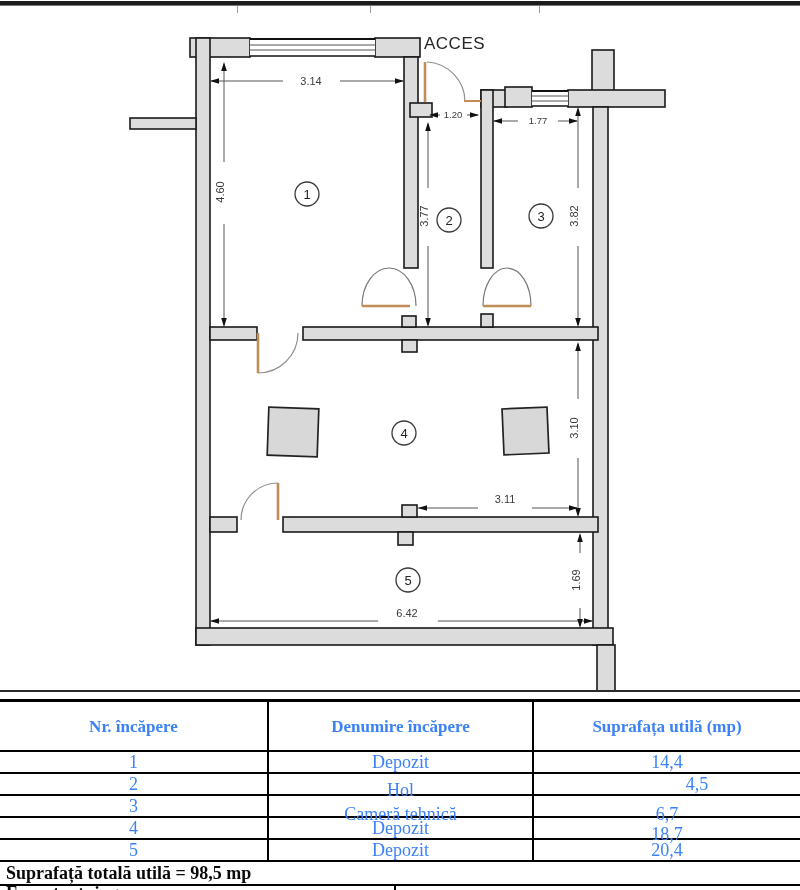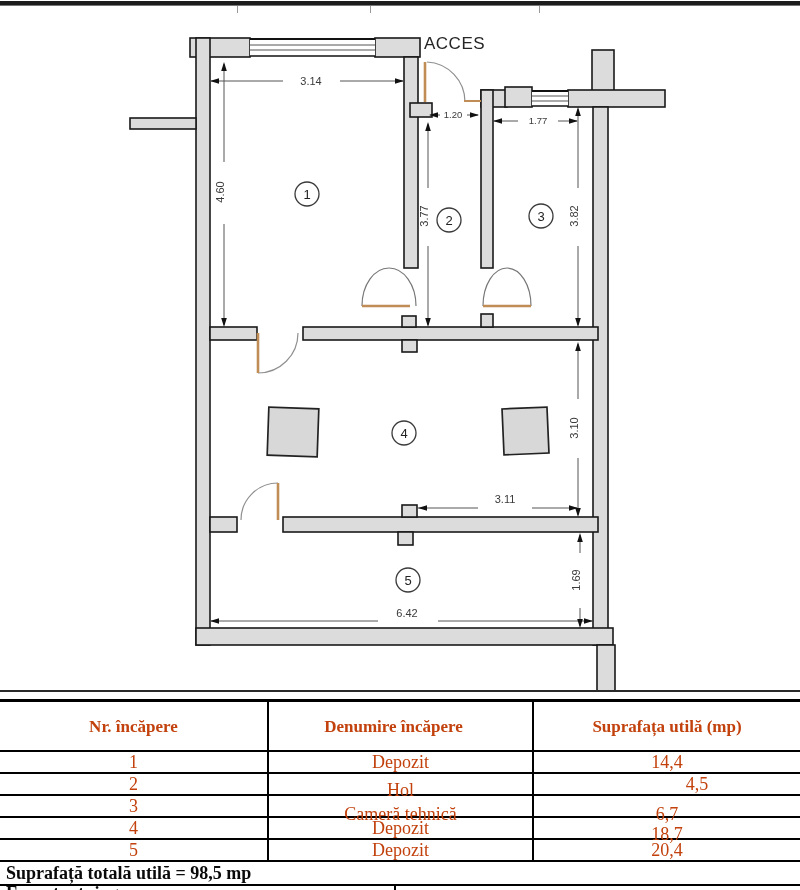--- a/index.html
+++ b/index.html
@@ -11,21 +11,21 @@
   .top-rule{position:absolute;left:0;top:1px;width:800px;height:4px;background:#1c1c1c;border-bottom:1px solid #777;}
   .top-tick{position:absolute;top:6px;width:1px;height:7px;background:#9a9a9a;}
   
   #plan{position:absolute;left:0;top:0;}
   
   .tline{position:absolute;left:0;width:800px;background:#000;}
   .hairline{position:absolute;left:0;top:690px;width:800px;height:2px;background:#2a2a2a;}
   .vline{position:absolute;width:2px;background:#000;}
   .cell{
     position:absolute;display:flex;align-items:center;justify-content:center;
-    font-family:"Liberation Serif",serif;font-size:18px;color:#c2410c;text-align:left;line-height:1;border-radius:15px;
+    font-family:"Liberation Serif",serif;font-size:18px;color:#3b82f6;text-align:left;line-height:1;border-radius:15px;
   }
   .cell.hdr{font-weight:bold;font-size:17px;}
   .total-row{
     position:absolute;left:0;top:862px;width:800px;height:22px;display:flex;align-items:center;
     font-family:"Liberation Serif",serif;font-weight:bold;font-size:18px;color:#0a0a0a;padding-left:6px;box-sizing:border-box;
   }
   .partial-row{position:absolute;left:0;top:886px;width:800px;height:4px;overflow:hidden;}
   .partial-row span{
     position:absolute;left:6px;top:-2px;font-family:"Liberation Serif",serif;font-weight:bold;font-size:18px;color:#0a0a0a;line-height:1;
   }
@@ -187,21 +187,21 @@
 <div class="tline" style="top:772px;height:2px"></div>
 <div class="tline" style="top:794px;height:2px"></div>
 <div class="tline" style="top:816px;height:2px"></div>
 <div class="tline" style="top:838px;height:2px"></div>
 <div class="tline" style="top:860px;height:2px"></div>
 <div class="tline" style="top:884px;height:2px"></div>
 <div class="vline" style="left:267px;top:702px;height:158px"></div>
 <div class="vline" style="left:532px;top:702px;height:158px"></div>
 
 <div class="cell hdr" style="left:0;top:702px;width:267px;height:48px">Nr. încăpere</div>
-<div class="cell hdr" style="left:269px;top:702px;width:249px;height:48px">Denumire încăpere</div>
+<div class="cell hdr" style="left:276px;top:702px;width:249px;height:48px">Denumire încăpere</div>
 <div class="cell hdr" style="left:534px;top:702px;width:266px;height:48px">Suprafața utilă (mp)</div>
 
 <div>
   <div class="cell" style="left:0;top:752px;width:267px;height:20px">1</div>
   <div class="cell" style="left:269px;top:752px;width:263px;height:20px">Depozit</div>
   <div class="cell" style="left:534px;top:752px;width:266px;height:20px">14,4</div>
 </div>
 <div>
   <div class="cell" style="left:0;top:774px;width:267px;height:20px">2</div>
   <div class="cell" style="left:269px;top:774px;width:263px;height:32px">Hol</div>

